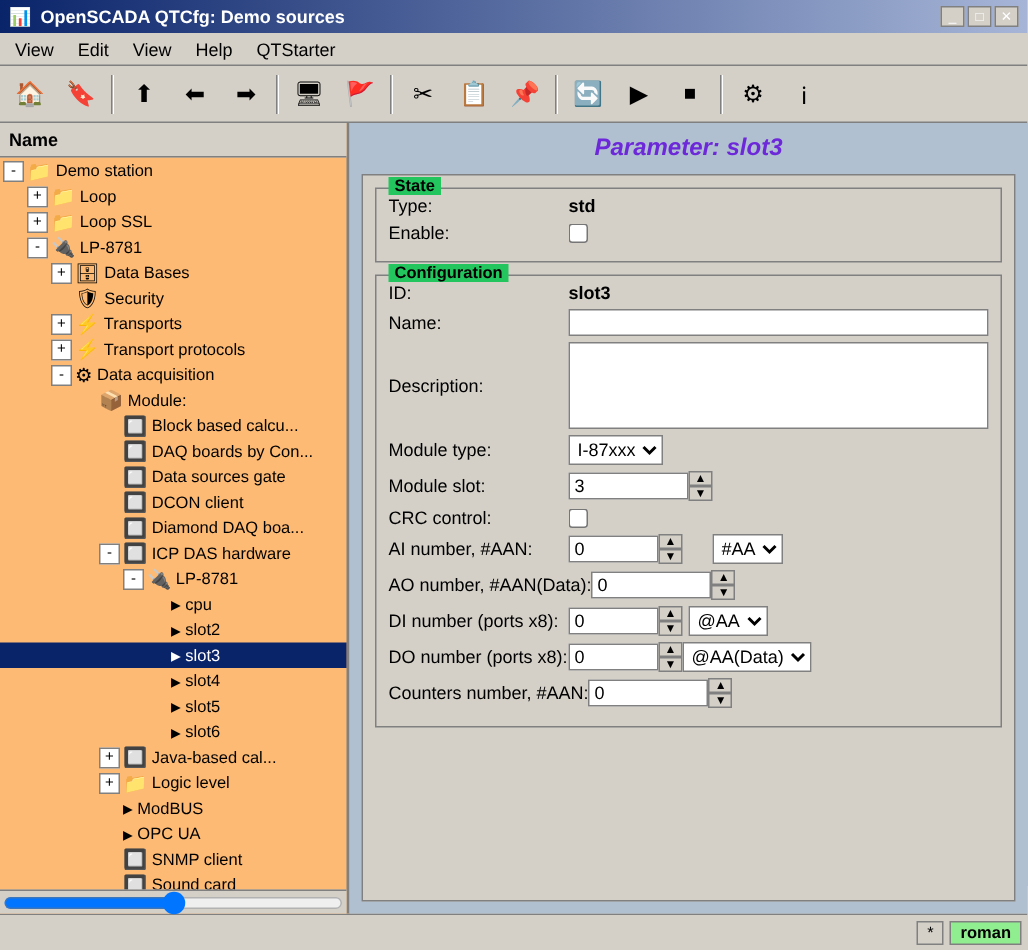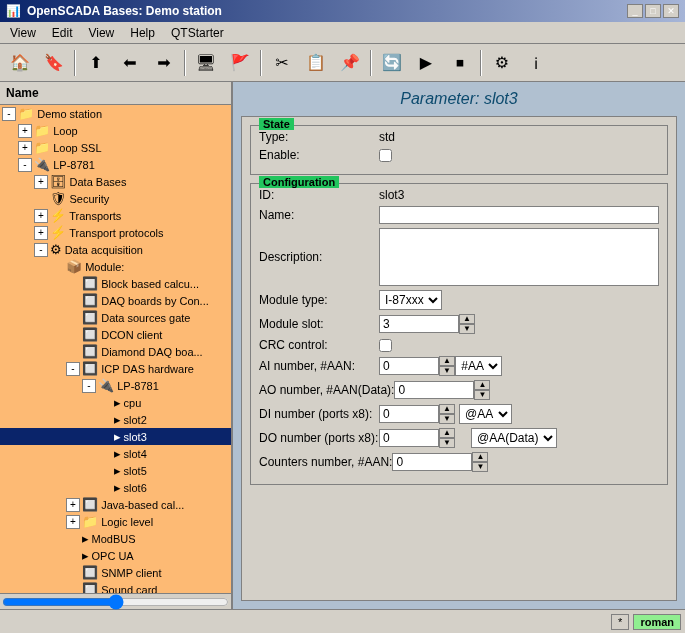--- a/index.html
+++ b/index.html
@@ -114,22 +114,22 @@
       flex: 1;
       background: #b0c0d0;
       display: flex;
       flex-direction: column;
       padding: 8px;
     }
     #param-title {
       text-align: center;
       font-size: 16px;
       font-style: italic;
-      font-weight: normal;
-      color: #0c4a6e;
+      font-weight: bold;
+      color: #6d28d9;
       margin-bottom: 8px;
     }
 
     
     #tabs {
       display: flex;
       gap: 0;
       margin-bottom: 0;
     }
     .tab {
@@ -177,21 +177,21 @@
       display: flex;
       align-items: center;
       margin-bottom: 4px;
       font-size: 12px;
     }
     .form-label {
       min-width: 120px;
       font-size: 12px;
     }
     .form-value {
-      font-weight: normal;
+      font-weight: bold;
       font-size: 12px;
     }
 
     input[type="text"] {
       background: white;
       border: 1px solid #808080;
       padding: 1px 3px;
       font-size: 12px;
     }
     input[type="checkbox"] {
@@ -266,21 +266,21 @@
       font-size: 11px;
       font-weight: bold;
     }
   </style>
 </head>
 <body>
 
 <div id="titlebar">
   <div id="titlebar-left">
     <span>📊</span>
-    <span>OpenSCADA Bases: Demo station</span>
+    <span>OpenSCADA QTCfg: Demo sources</span>
   </div>
   <div id="titlebar-right">
     <div class="titlebar-btn">_</div>
     <div class="titlebar-btn">□</div>
     <div class="titlebar-btn">✕</div>
   </div>
 </div>
 
 <div id="menubar">
   <span class="menu-item">View</span>
@@ -639,21 +639,21 @@
 
         <div class="form-row">
           <span class="form-label">AI number, #AAN:</span>
           <div class="spinbox">
             <input type="text" value="0" style="width: 60px;">
             <div class="spinbox-btns">
               <div class="spinbox-btn">▲</div>
               <div class="spinbox-btn">▼</div>
             </div>
           </div>
-          <select style="margin-left:0;text-align:right;">
+          <select style="margin-left:20px;">
             <option>#AA</option>
             <option>#BB</option>
           </select>
         </div>
 
         <div class="form-row">
           <span class="form-label">AO number, #AAN(Data):</span>
           <div class="spinbox">
             <input type="text" value="0" style="width: 80px;">
             <div class="spinbox-btns">
@@ -680,21 +680,21 @@
 
         <div class="form-row">
           <span class="form-label">DO number (ports x8):</span>
           <div class="spinbox">
             <input type="text" value="0" style="width: 60px;">
             <div class="spinbox-btns">
               <div class="spinbox-btn">▲</div>
               <div class="spinbox-btn">▼</div>
             </div>
           </div>
-          <select style="margin-left:16px;">
+          <select style="margin-left:0;">
             <option>@AA(Data)</option>
             <option>@BB(Data)</option>
           </select>
         </div>
 
         <div class="form-row">
           <span class="form-label">Counters number, #AAN:</span>
           <div class="spinbox">
             <input type="text" value="0" style="width: 80px;">
             <div class="spinbox-btns">

